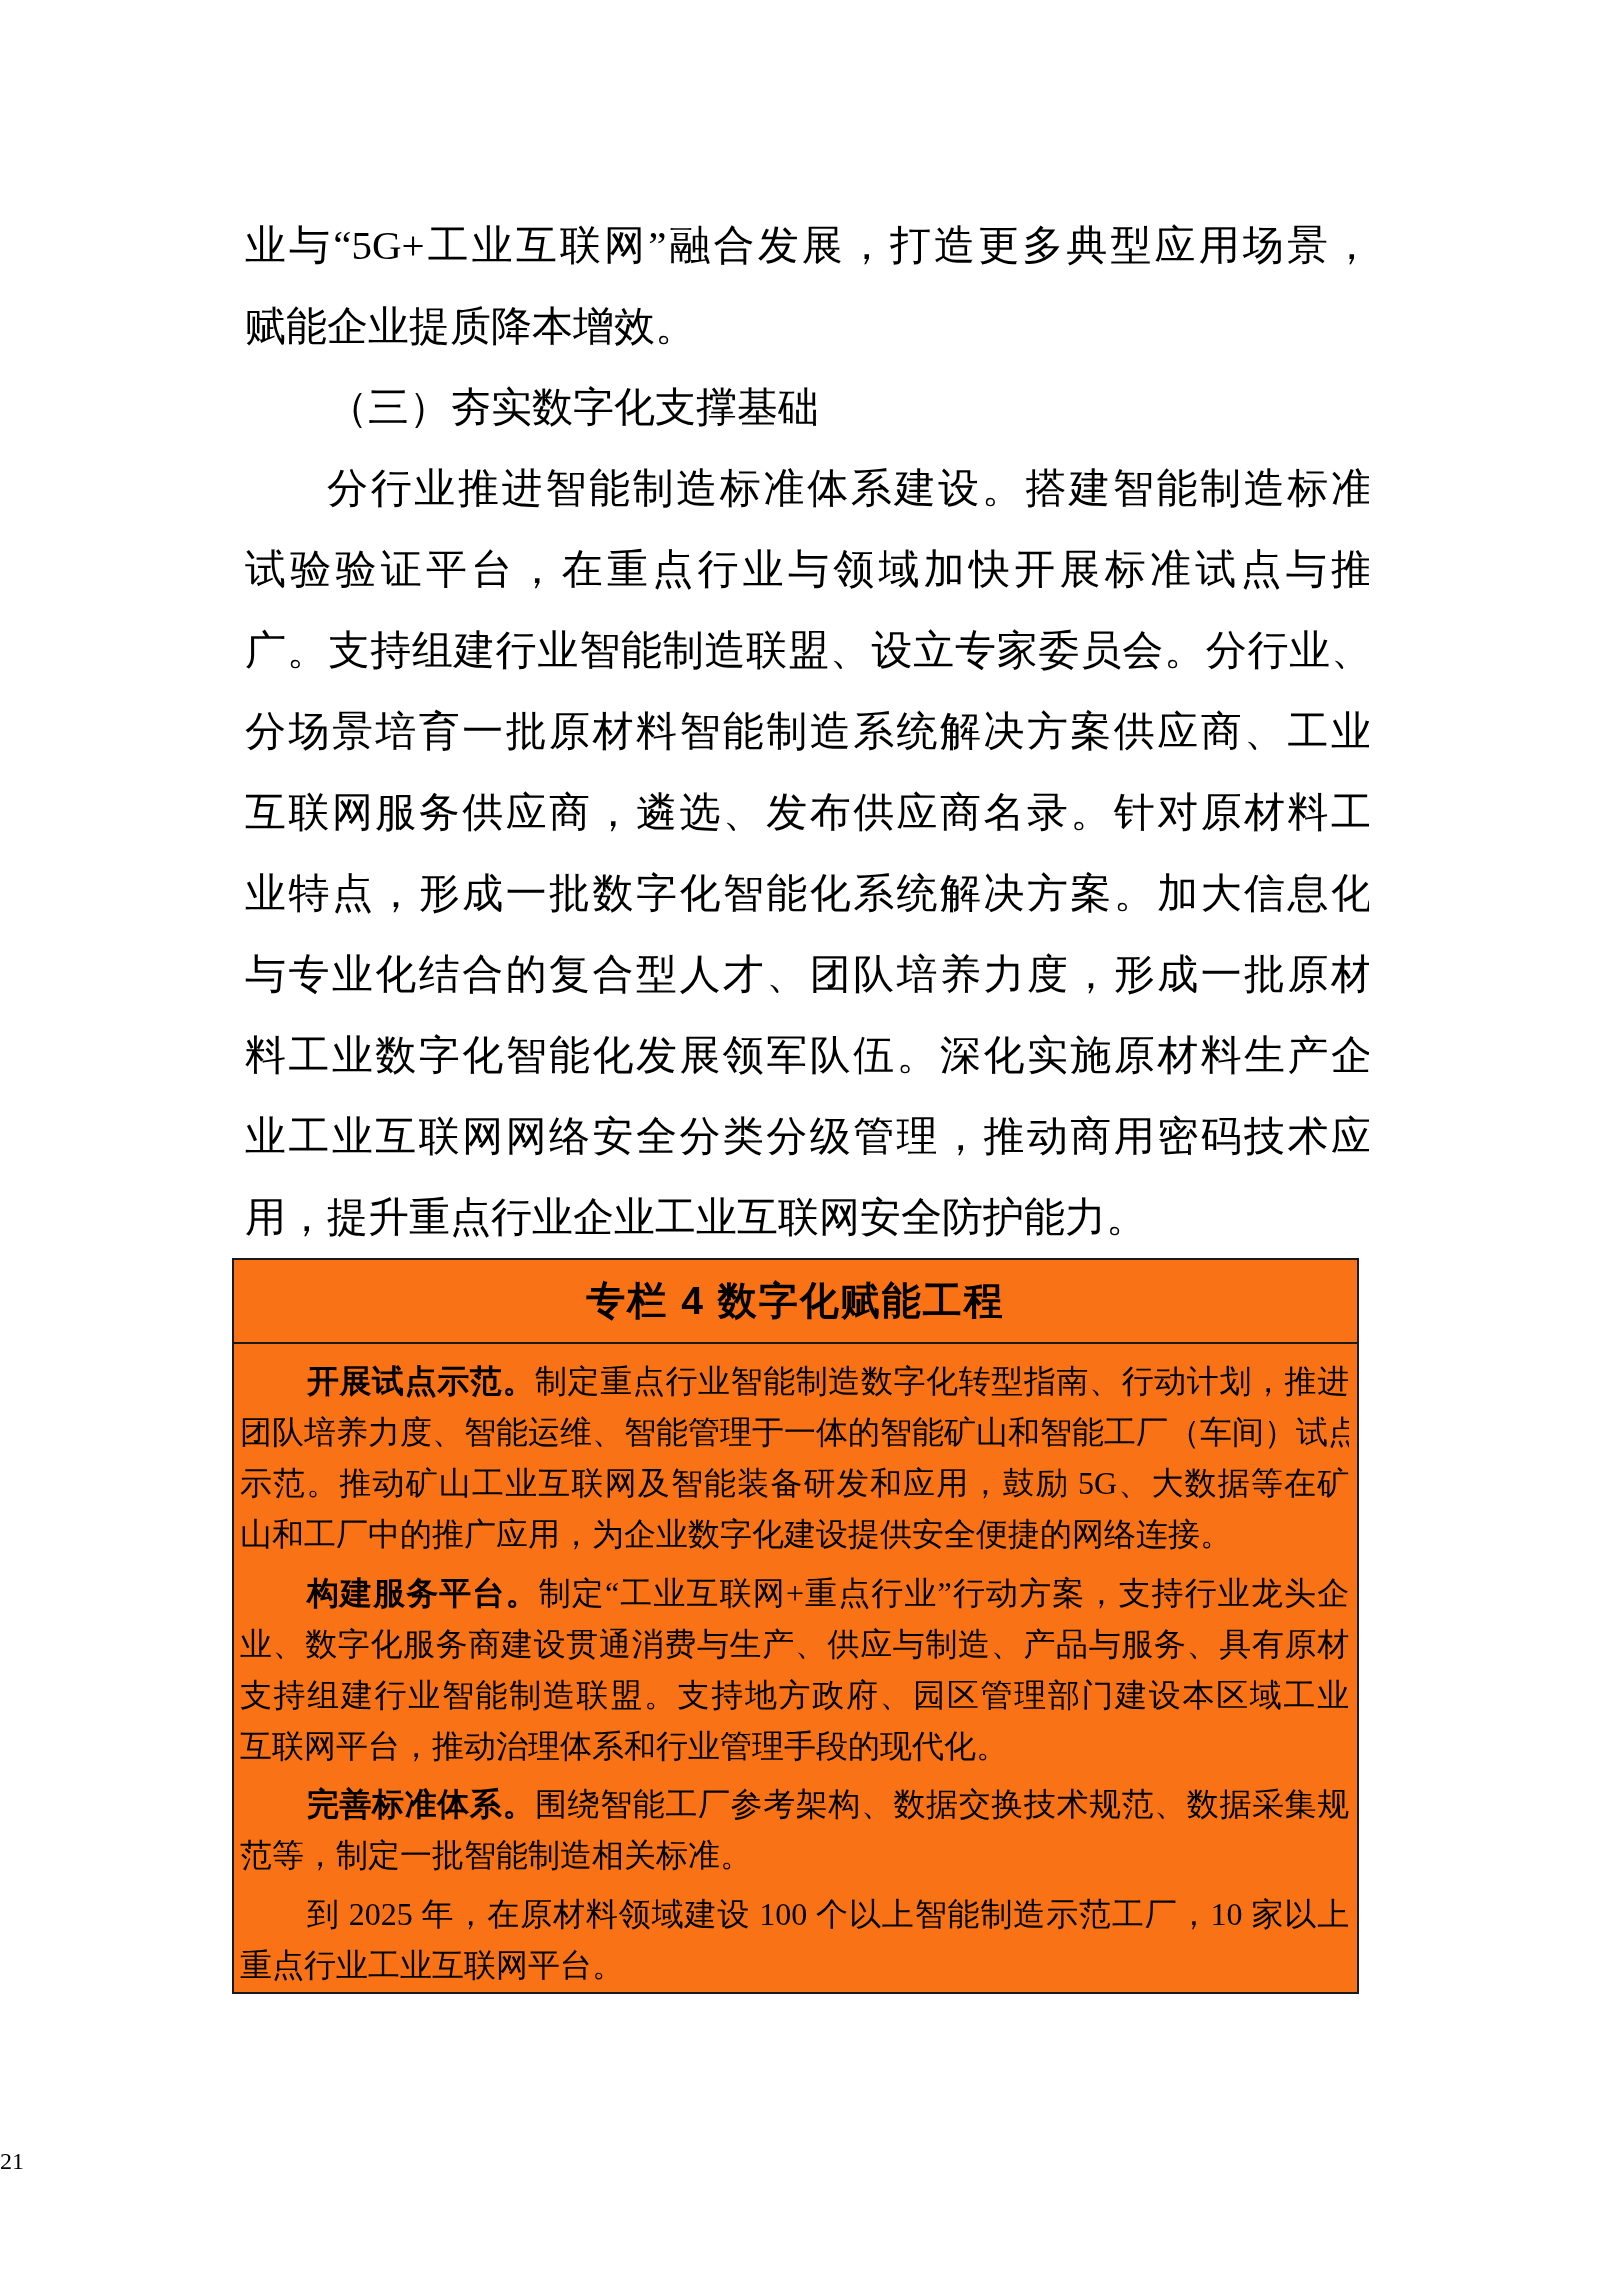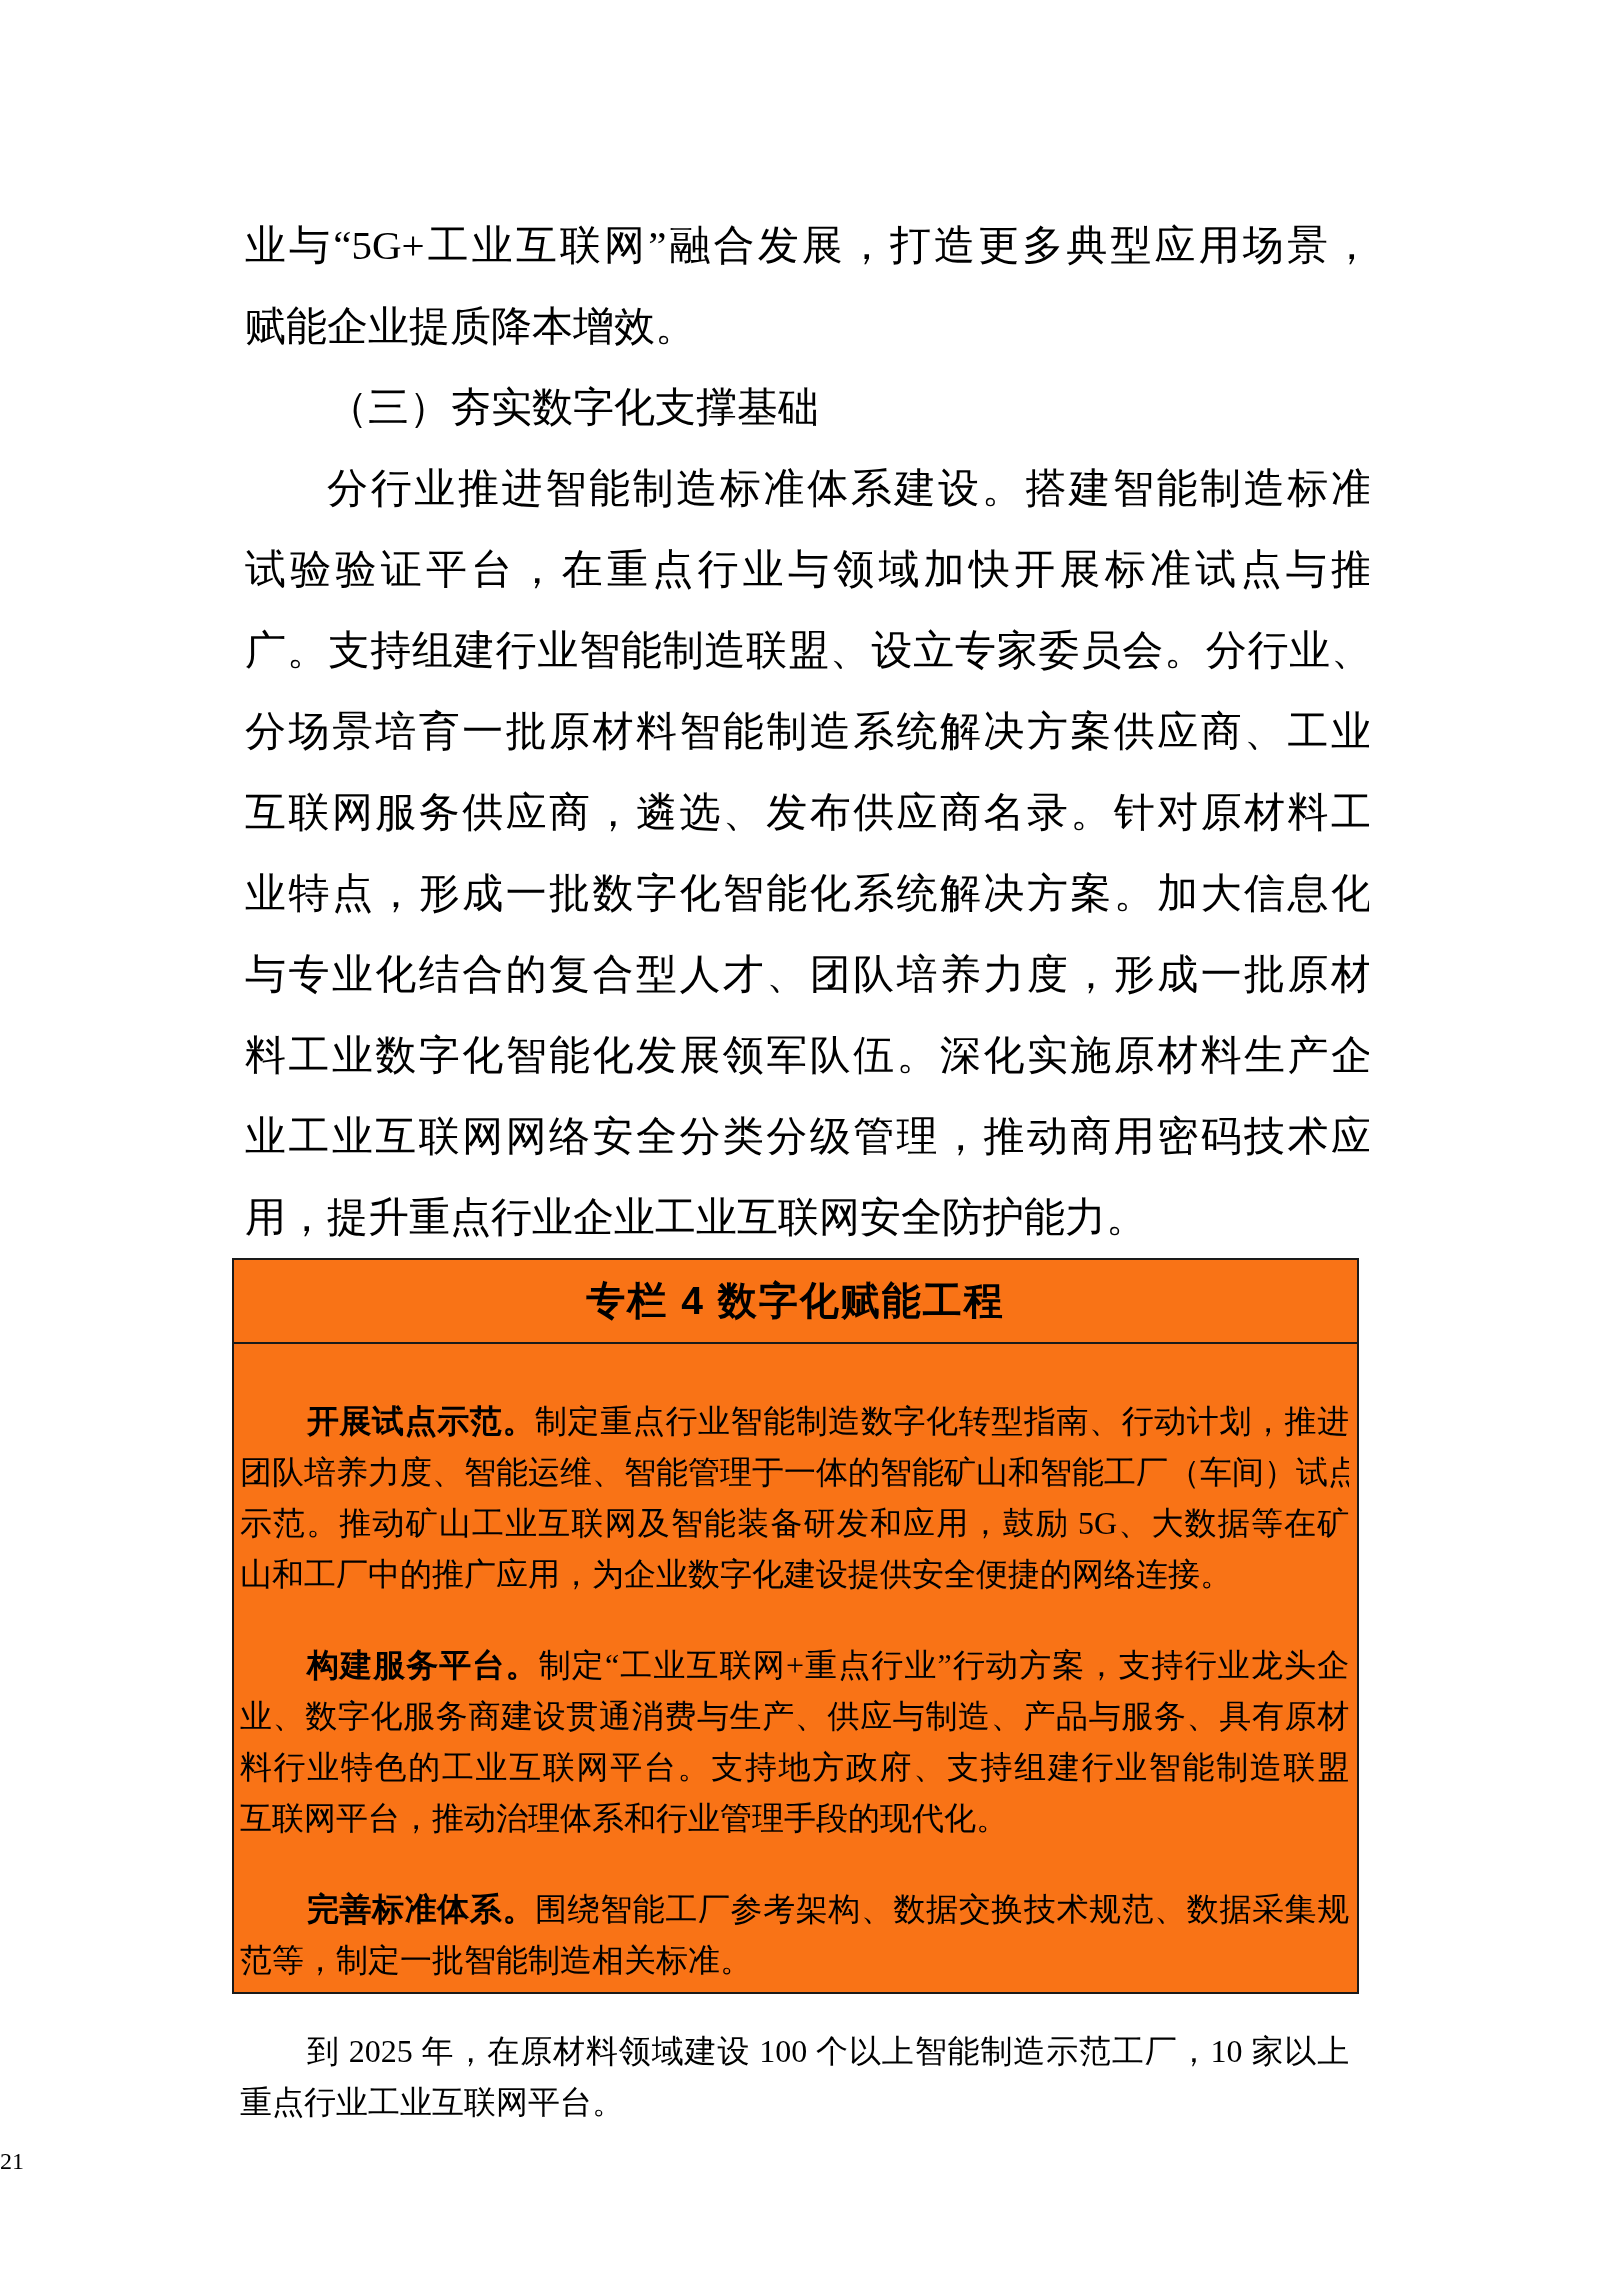--- a/index.html
+++ b/index.html
@@ -44,21 +44,21 @@
   }
   .box-body{
     padding:11.8px 7.8px 0 5.9px;
   }
   .box-body .bline{
     height:51px;line-height:51px;
     font-size:32px;
     white-space:nowrap;overflow:hidden;
     text-align:left;
   }
-  .box-body .bline.indent{padding-left:67px;margin-top:40px;}
+  .box-body .bline.indent{padding-left:67px;}
   .box-body .bline.pend{margin-bottom:7.8px;}
   
   .full{
     text-align:justify;
     text-align-last:justify;
     text-justify:inter-character;
   }
   
   .bp{
     font-family:"Liberation Sans","DejaVu Sans",sans-serif;
@@ -156,21 +156,21 @@
 
         <div class="bline indent full">
           <span class="bp">构建服务平台。</span><span>制定“工业互联网+重点行业”行动方案，支持行业龙头企</span>
         </div>
 
         <div class="bline full">
           <span>业、数字化服务商建设贯通消费与生产、供应与制造、产品与服务、具有原材</span>
         </div>
 
         <div class="bline full">
-          <span>料行业特色的工业互联网平台。支持地方政府、支持组建行业智能制造联盟</span>
+          <span>支持组建行业智能制造联盟。支持地方政府、园区管理部门建设本区域工业</span>
         </div>
 
         <div class="bline pend">
           <span>互联网平台，推动治理体系和行业管理手段的现代化。</span>
         </div>
 
         <div class="bline indent full">
           <span class="bp">完善标准体系。</span><span>围绕智能工厂参考架构、数据交换技术规范、数据采集规</span>
         </div>
 

